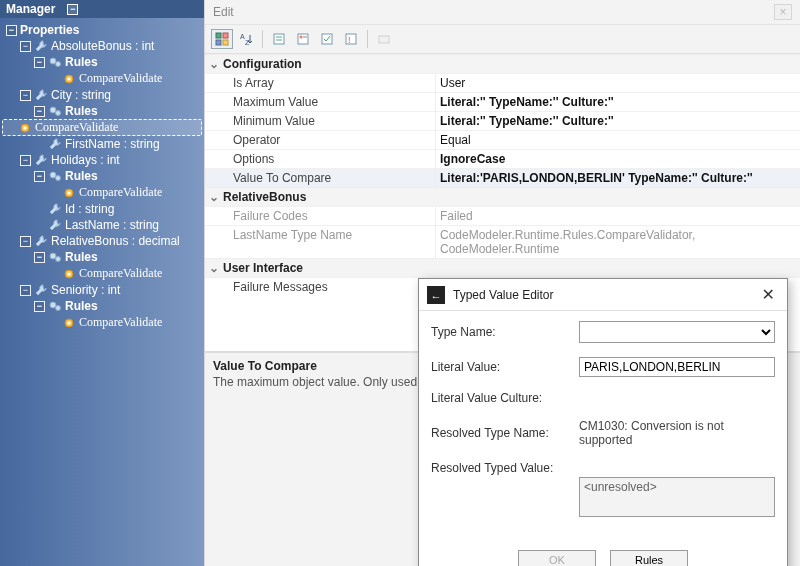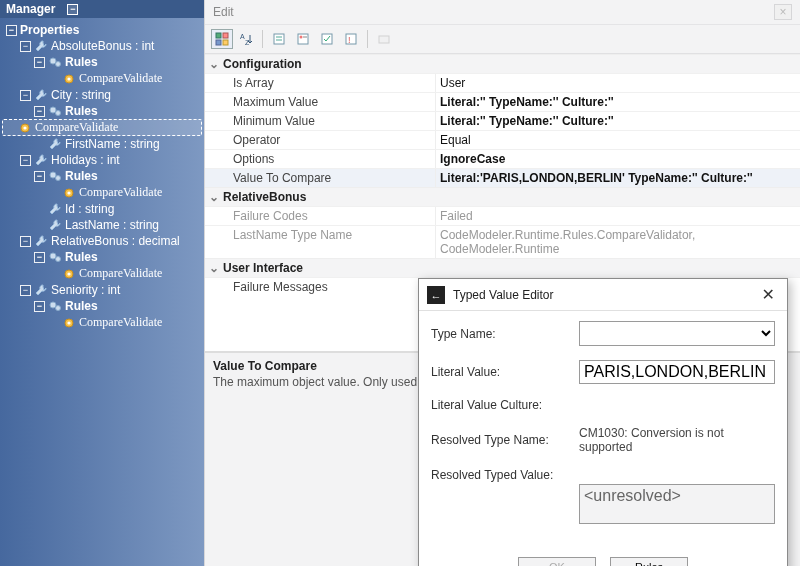--- a/index.html
+++ b/index.html
@@ -182,21 +182,21 @@
     padding: 0 4px;
   }
   .dlg-body { padding: 10px 12px; }
   .fld { display:flex; align-items:center; margin-bottom:14px; gap:8px; }
   .fld .lbl { width:140px; color:#333; }
   .fld .ctl { flex:1; }
   .fld select, .fld input[type=text], .fld textarea {
     width:100%;
     border:1px solid #9a9a9a;
     padding:2px 4px;
-    font-family:inherit; font-size:16px;
+    font-family:inherit; font-size:12px;
     background:#fff;
   }
   .fld textarea { height:40px; resize:none; background:#f3f3f4; color:#666;margin-top:16px; }
   .fld.ro .val { color:#444; }
   .dlg-buttons {
     display:flex; justify-content:center; gap:14px;
     padding: 6px 0 12px;
   }
   .dlg-buttons button {
     min-width:78px; padding:3px 10px;

